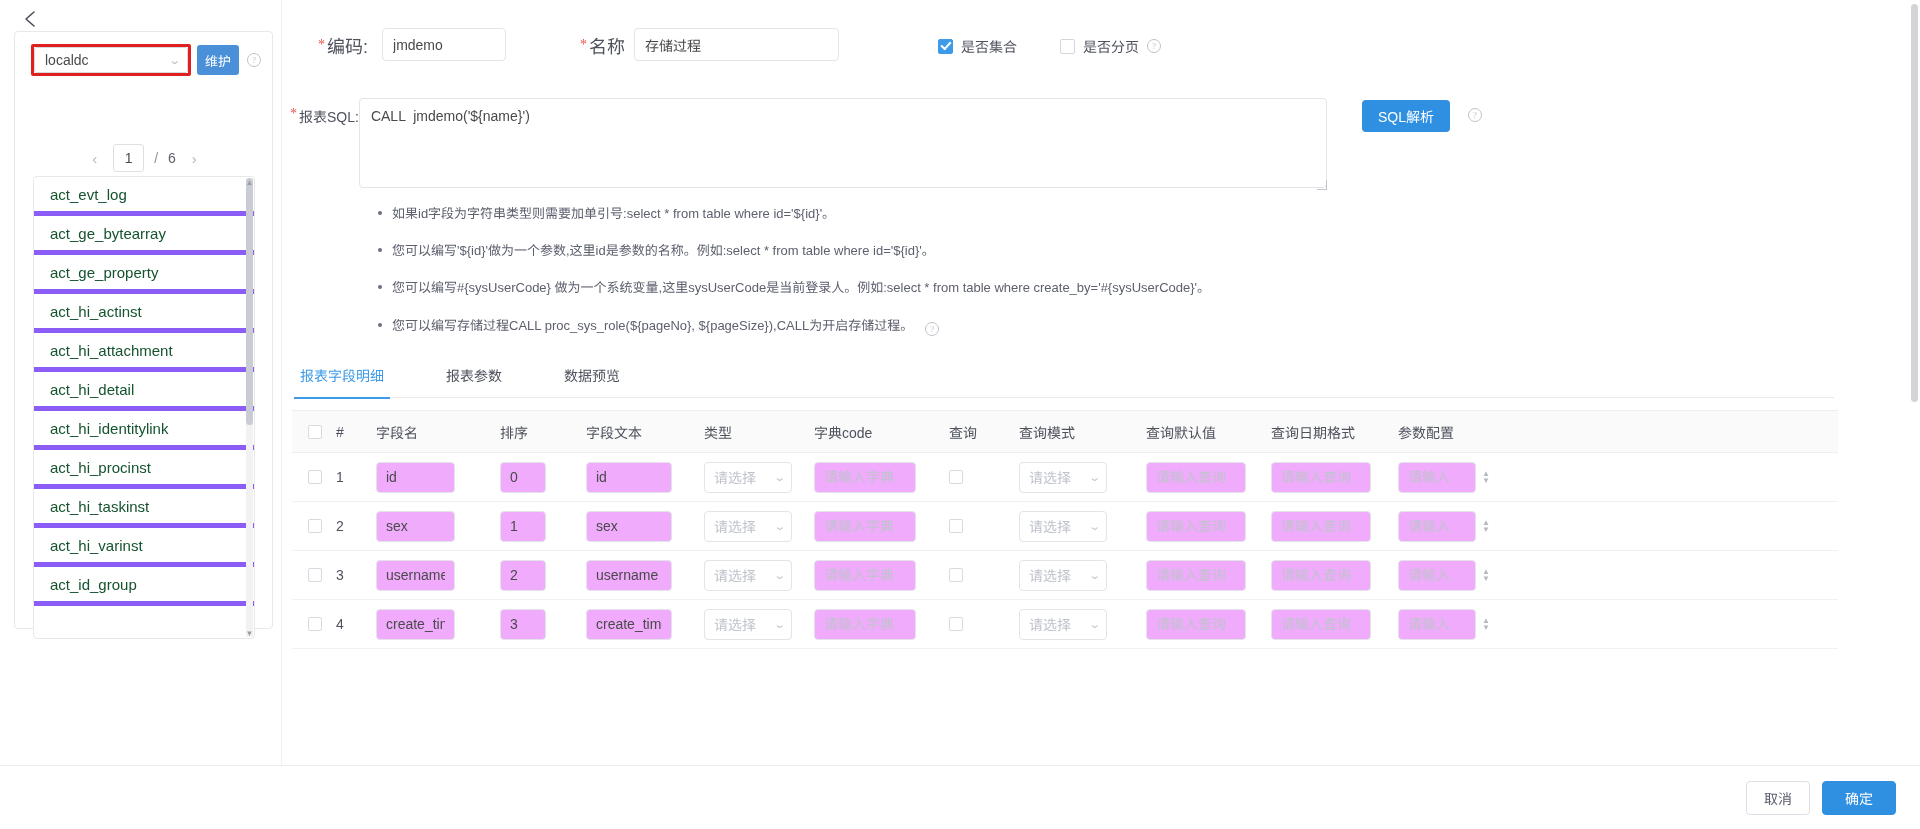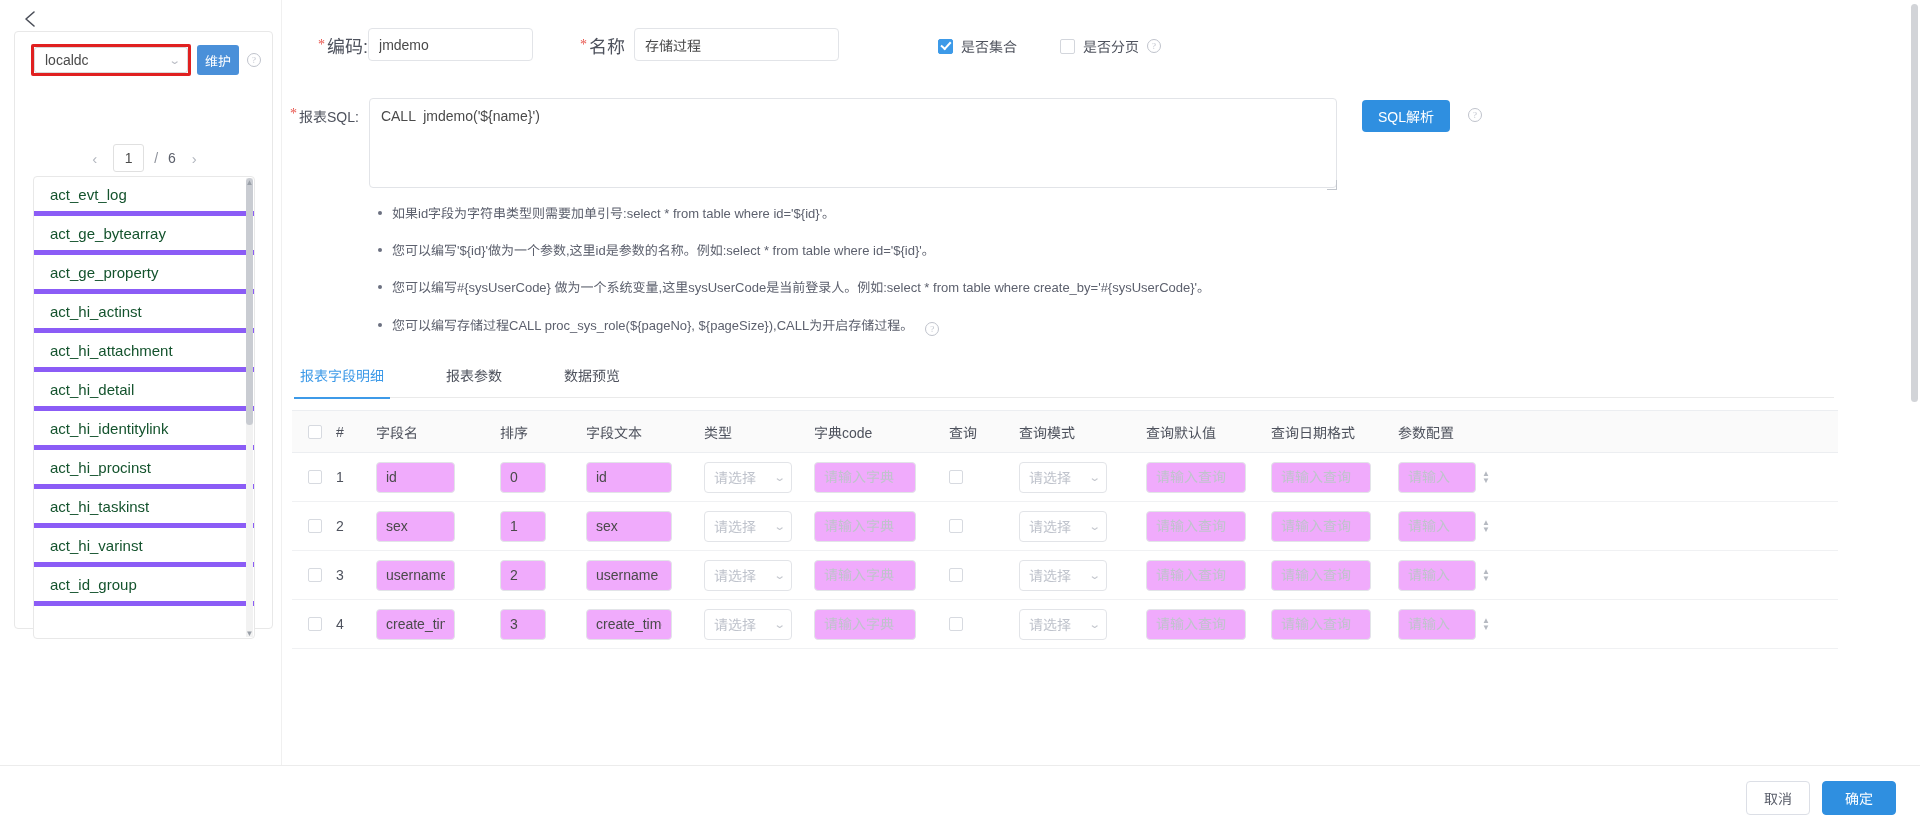--- a/index.html
+++ b/index.html
@@ -387,21 +387,21 @@
     </div>
   </div>
 
   <div class="divider-v"></div>
 
   <div class="content">
 
     <div class="field" style="left:28px; top:28px;">
       <span class="req-star">*</span>
       <span class="f-label">编码:</span>
-      <input class="f-input" style="width: 165px; margin-left: 0;" type="text" id="code-input" value="jmdemo">
+      <input class="f-input" style="width: 124px; margin-left: 14px;" type="text" id="code-input" value="jmdemo">
     </div>
 
     <div class="field" style="left:290px; top:28px;">
       <span class="req-star">*</span>
       <span class="f-label">名称</span>
       <input class="f-input" style="width: 205px; margin-left: 9px;" type="text" id="name-input" value="存储过程">
     </div>
 
     <div class="chk-group" style="left:648px; top:36px;">
       <span class="chk checked"></span>
@@ -409,21 +409,21 @@
     </div>
     <div class="chk-group" style="left:770px; top:36px;">
       <span class="chk"></span>
       <span class="chk-label">是否分页</span>
       <span class="help-circle">?</span>
     </div>
 
     <div class="sql-row" style="left:0px;">
       <span class="req-star" style="padding-top:8px; margin-left:0px;">*</span>
       <span class="sql-label">报表SQL:</span>
-      <div style="position:relative; margin-left:10px;">
+      <div style="position:relative; ">
         <textarea class="sql-box" id="sql-textarea" spellcheck="false" style="">CALL  jmdemo('${name}')</textarea>
         <span class="sql-resizer"></span>
       </div>
     </div>
     <button class="btn-parse">SQL解析</button>
     <span class="help-circle parse-help">?</span>
 
     <div class="hints" id="hints-container">
         <div class="hint">
           <span class="dot"></span>

